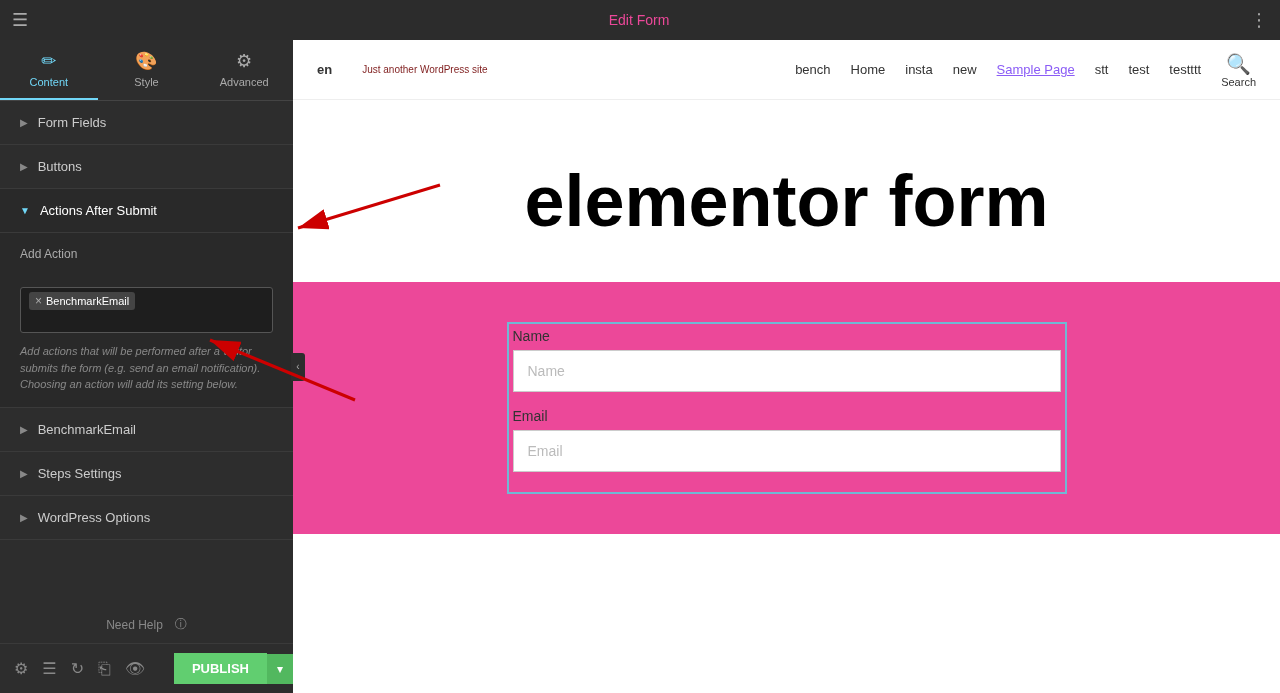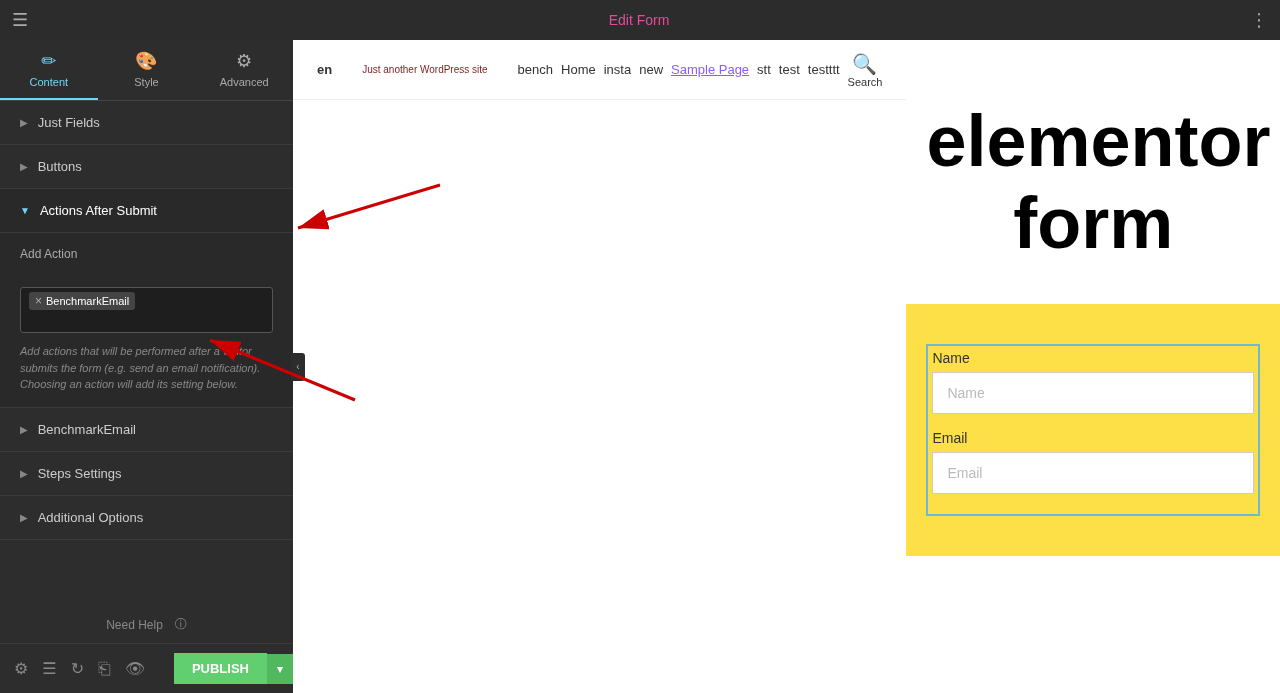--- a/index.html
+++ b/index.html
@@ -205,39 +205,40 @@
       bottom: 52px;
       left: 0;
       right: 0;
       text-align: center;
     }
 
     
     .main-content {
       flex: 1;
       display: flex;
+      flex-direction: column;
       overflow: hidden;
       border-radius: 11px;
     }
 
     
     .wp-nav {
       display: flex;
       align-items: center;
       padding: 0 24px;
       height: 60px;
       border-bottom: 1px solid #eee;
       gap: 30px;
       flex-shrink: 0;
       background: #fff;
     }
     .wp-logo { font-size: 14px; color: #333; font-weight: 600; display: flex; align-items: center; gap: 6px; }
     .wp-logo-lang { font-size: 13px; color: #333; }
     .wp-site-name { color: #7f1d1d; font-size: 10px; }
-    .wp-nav-links { display: flex; gap: 8px; margin-left: auto; align-items: center; }
+    .wp-nav-links { display: flex; gap: 20px; margin-left: auto; align-items: center; }
     .wp-nav-link { color: #333; font-size: 13px; text-decoration: none; }
     .wp-nav-link.underlined { text-decoration: underline; color: #8b5cf6; }
     .wp-search-btn { display: flex; flex-direction: column; align-items: center; cursor: pointer; color: #333; }
     .wp-search-icon { font-size: 20px; }
     .wp-search-label { font-size: 11px; }
 
     
     .page-content {
       flex: 1;
       overflow-y: auto;
@@ -249,21 +250,21 @@
       padding: 60px 20px 40px;
       text-align: center;
     }
     .form-title {
       font-size: 72px;
       font-weight: 900;
       color: #000;
     }
 
     .form-section {
-      background: #fde047;
+      background: #ec4899;
       padding: 40px 20px;
       display: flex;
       flex-direction: column;
       align-items: center;
     }
 
     .form-box {
       background: transparent;
       width: 560px;
       max-width: 100%;
@@ -322,21 +323,21 @@
       <div class="sidebar-tab">
         <span class="sidebar-tab-icon">⚙</span>
         <span>Advanced</span>
       </div>
     </div>
 
     <div class="sidebar-content">
 
       <div class="section-item">
         <span class="chevron">▶</span>
-        <span>Just Fields</span>
+        <span>Form Fields</span>
       </div>
 
       <div class="section-item">
         <span class="chevron">▶</span>
         <span>Buttons</span>
       </div>
 
       <div class="expanded-section">
         <div class="expanded-section-header">
           <span class="chevron">▼</span>
@@ -360,21 +361,21 @@
         <span>BenchmarkEmail</span>
       </div>
 
       <div class="section-item">
         <span class="chevron">▶</span>
         <span>Steps Settings</span>
       </div>
 
       <div class="section-item">
         <span class="chevron">▶</span>
-        <span>Additional Options</span>
+        <span>WordPress Options</span>
       </div>
 
     </div>
 
     <div class="need-help-wrap">
       <div class="need-help">
         <span>Need Help</span>
         <span>ⓘ</span>
       </div>
     </div>

